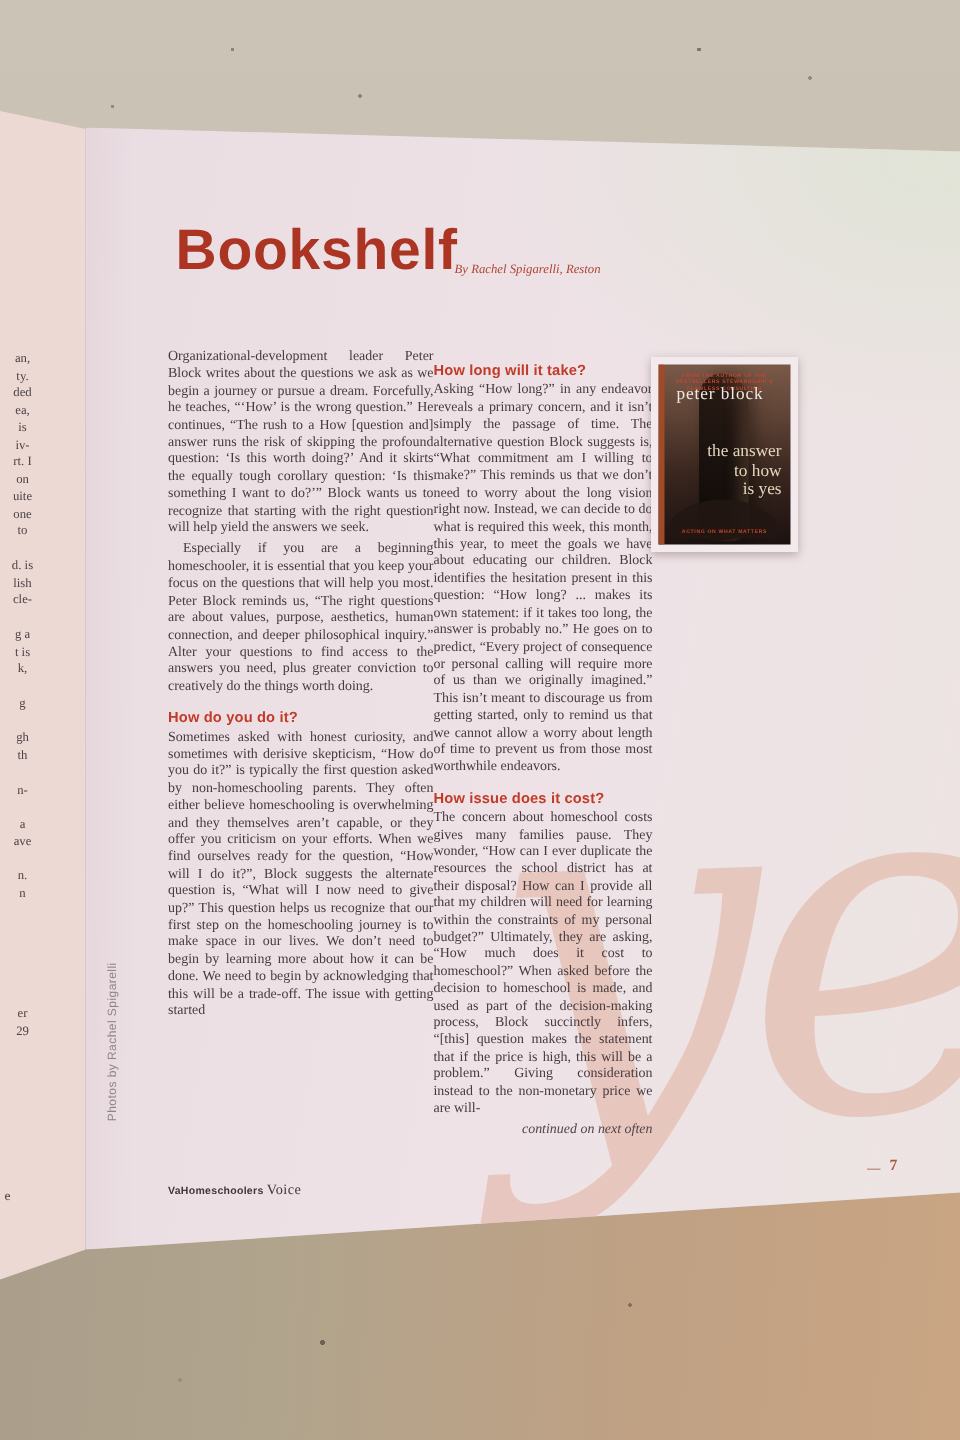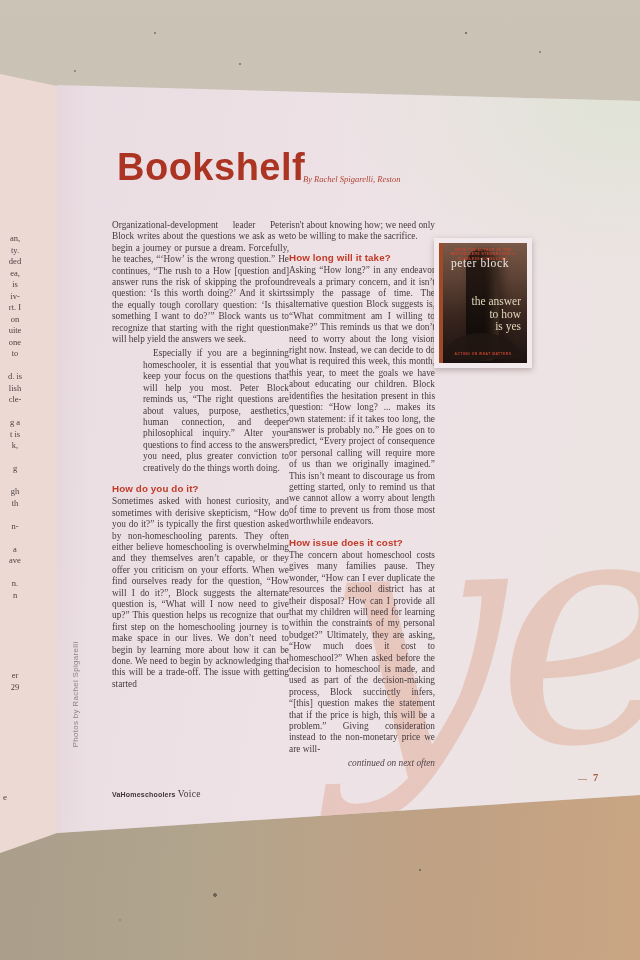--- a/index.html
+++ b/index.html
@@ -41,25 +41,25 @@
     transform:rotate(-2deg);}
   
   .kicker{position:absolute;left:90px;top:130px;font-family:"Liberation Sans",sans-serif;
     font-size:27px;color:#a6a2b3;letter-spacing:0.2px;}
   .mast-title{position:absolute;left:117px;top:146px;font-family:"Liberation Sans",sans-serif;
     font-size:38px;font-weight:bold;color:#ab3423;letter-spacing:0.5px;}
   .byline{position:absolute;left:303px;top:174px;font-style:italic;font-size:8.5px;color:#b04434;}
   .article-title{position:absolute;left:115px;top:199px;font-size:16.5px;color:#8e392b;letter-spacing:0.2px;}
   .article-title .it{font-style:italic;}
   
-  .col{position:absolute;top:220px;font-size:9.3px;line-height:11.4px;color:#463a3e;text-align:justify;}
+  .col{position:absolute;top:233px;font-size:9.3px;line-height:11.4px;color:#463a3e;text-align:justify;}
   .col-left{left:112px;width:177px;}
   .col-right{left:289px;width:146px;}
   .col p{margin:0;}
-  .col p.indent{text-indent:10px;margin-left:31px;}
+  .col p.indent{text-indent:10px;}
   .col p.sp{margin-top:3px;}
   .col h3{margin:9px 0 2px 0;font-family:"Liberation Sans",sans-serif;
     font-size:9.8px;font-weight:bold;color:#c23a28;letter-spacing:0.1px;}
   .continued{font-style:italic;text-align:right;margin-top:3px !important;color:#53454a;}
   
   .book-frame{position:absolute;left:434px;top:238px;width:98px;height:130px;box-sizing:border-box;
     background:#f2eaec;padding:5px;box-shadow:0 2px 6px rgba(90,60,60,0.35);}
   .cover{position:relative;width:100%;height:100%;overflow:hidden;
     background:linear-gradient(180deg,#7a5948 0%,#5d4235 30%,#38251e 62%,#1c1210 100%);}
   .spine{position:absolute;left:0;top:0;width:4px;height:100%;background:#a04a28;}
@@ -150,21 +150,20 @@
 
 
   <div class="col col-left">
     <p>Organizational-development leader Peter Block writes about the questions we ask as we begin a journey or pursue a dream. Forcefully, he teaches, “‘How’ is the wrong question.” He continues, “The rush to a How [question and] answer runs the risk of skipping the profound question: ‘Is this worth doing?’ And it skirts the equally tough corollary question: ‘Is this something I want to do?’” Block wants us to recognize that starting with the right question will help yield the answers we seek.</p>
     <p class="indent sp">Especially if you are a beginning homeschooler, it is essential that you keep your focus on the questions that will help you most. Peter Block reminds us, “The right questions are about values, purpose, aesthetics, human connection, and deeper philosophical inquiry.” Alter your questions to find access to the answers you need, plus greater conviction to creatively do the things worth doing.</p>
     <h3>How do you do it?</h3>
     <p>Sometimes asked with honest curiosity, and sometimes with derisive skepticism, “How do you do it?” is typically the first question asked by non-homeschooling parents. They often either believe homeschooling is overwhelming and they themselves aren’t capable, or they offer you criticism on your efforts. When we find ourselves ready for the question, “How will I do it?”, Block suggests the alternate question is, “What will I now need to give up?” This question helps us recognize that our first step on the homeschooling journey is to make space in our lives. We don’t need to begin by learning more about how it can be done. We need to begin by acknowledging that this will be a trade-off. The issue with getting started</p>
   </div>
 
   <div class="col col-right">
-    <p>isn't about knowing how; we need only to be willing to make the sacrifice.</p>
     <h3>How long will it take?</h3>
     <p>Asking “How long?” in any endeavor reveals a primary concern, and it isn’t simply the passage of time. The alternative question Block suggests is, “What commitment am I willing to make?” This reminds us that we don’t need to worry about the long vision right now. Instead, we can decide to do what is required this week, this month, this year, to meet the goals we have about educating our children. Block identifies the hesitation present in this question: “How long? ... makes its own statement: if it takes too long, the answer is probably no.” He goes on to predict, “Every project of consequence or personal calling will require more of us than we originally imagined.” This isn’t meant to discourage us from getting started, only to remind us that we cannot allow a worry about length of time to prevent us from those most worthwhile endeavors.</p>
     <h3>How issue does it cost?</h3>
     <p>The concern about homeschool costs gives many families pause. They wonder, “How can I ever duplicate the resources the school district has at their disposal? How can I provide all that my children will need for learning within the constraints of my personal budget?” Ultimately, they are asking, “How much does it cost to homeschool?” When asked before the decision to homeschool is made, and used as part of the decision-making process, Block succinctly infers, “[this] question makes the statement that if the price is high, this will be a problem.” Giving consideration instead to the non-monetary price we are will-</p>
     <p class="continued">continued on next often</p>
   </div>
 
   <div class="book-frame">
     <div class="cover">
       <div class="spine"></div>

